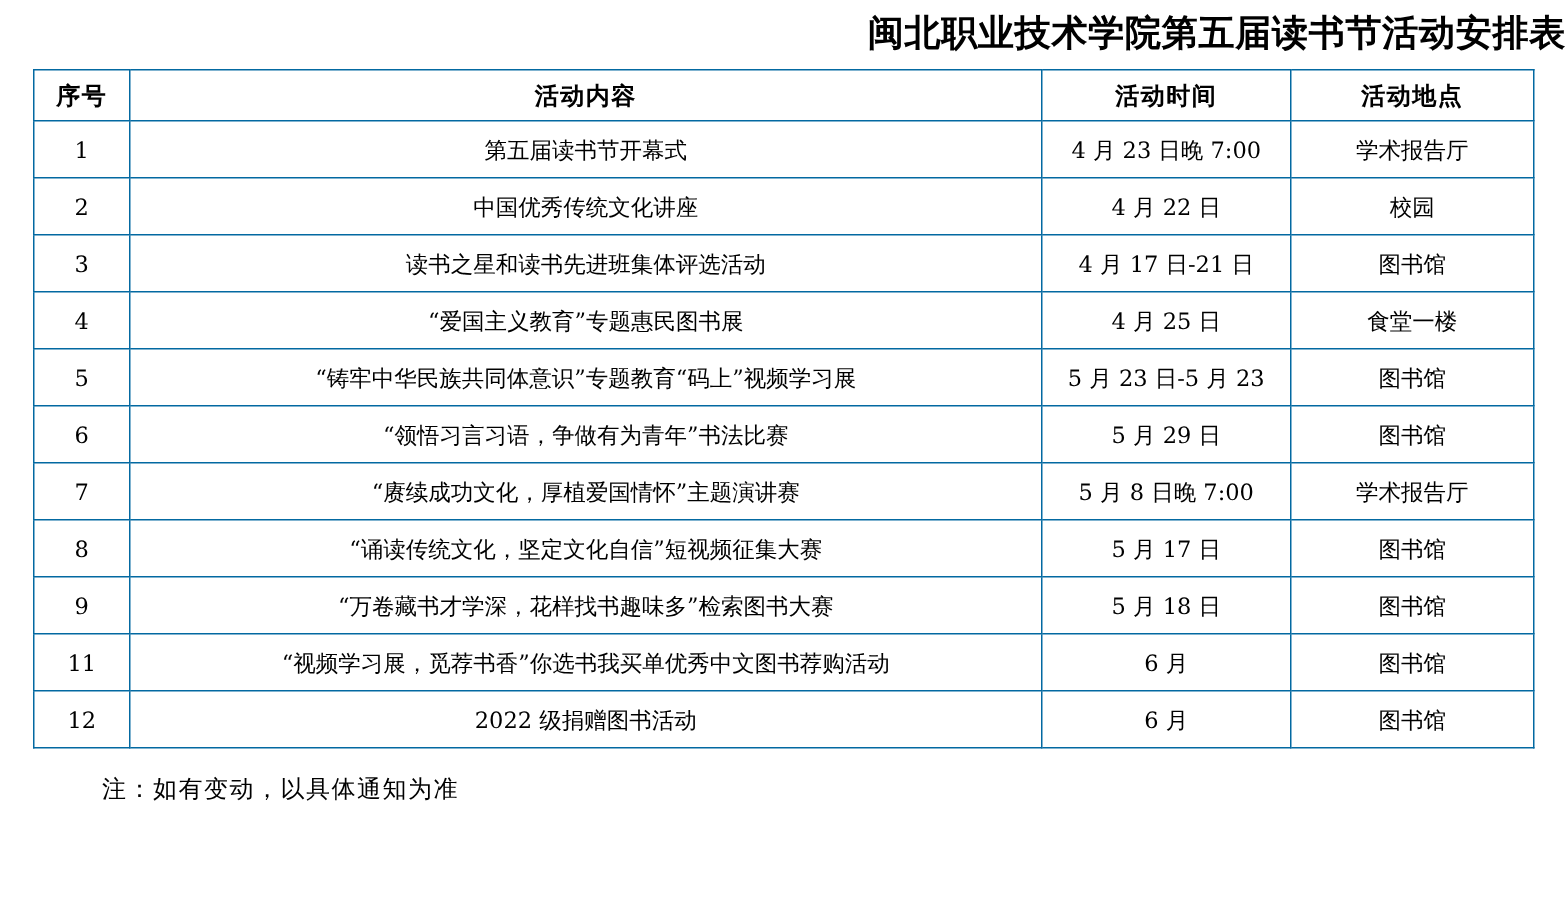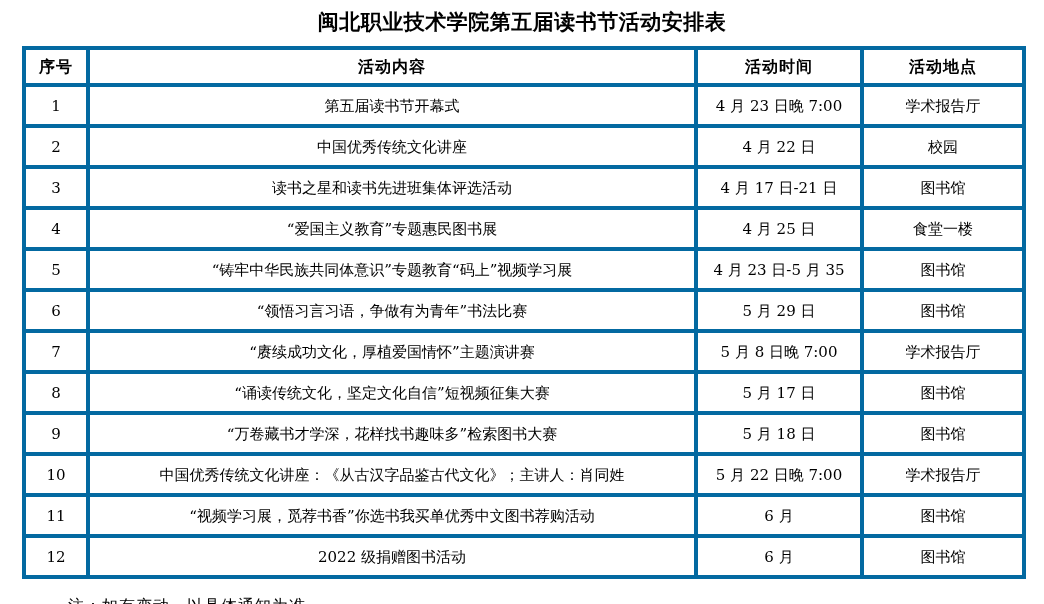--- a/index.html
+++ b/index.html
@@ -22,38 +22,38 @@
   }
   .doc-title {
     text-align: center;
     font-size: 19px;
     font-weight: bold;
     letter-spacing: 1px;
     margin-top: 8px;
     line-height: 26px;
   }
   .doc-subtitle {
-    text-align: center;
-    font-size: 21px;
+    text-align: right;
+    font-size: 24px;
     font-weight: bold;
     letter-spacing: 0.5px;
     margin-top: 9px;
     line-height: 26px;
   }
   .table-wrap {
     margin-top: 11px;
     padding: 0 22px;
   }
   table.schedule {
     width: 1000px;
     border-collapse: collapse;
     table-layout: fixed;
   }
   table.schedule td, table.schedule th {
-    border: 4px solid #0369a1;
+    border: 1px solid #0369a1;
     height: 37px;
     font-size: 15px;
     font-weight: normal;
     text-align: center;
     vertical-align: middle;
     padding: 0 2px;
     line-height: 20px;
   }
   table.schedule thead th {
     font-weight: bold;
@@ -117,21 +117,21 @@
         </tr>
         <tr>
           <td>4</td>
           <td>“爱国主义教育”专题惠民图书展</td>
           <td>4 月 25 日</td>
           <td>食堂一楼</td>
         </tr>
         <tr>
           <td>5</td>
           <td>“铸牢中华民族共同体意识”专题教育“码上”视频学习展</td>
-          <td>4 月 23 日-5 月 35</td>
+          <td>5 月 23 日-5 月 23</td>
           <td>图书馆</td>
         </tr>
         <tr>
           <td>6</td>
           <td>“领悟习言习语，争做有为青年”书法比赛</td>
           <td>5 月 29 日</td>
           <td>图书馆</td>
         </tr>
         <tr>
           <td>7</td>
@@ -145,26 +145,20 @@
           <td>5 月 17 日</td>
           <td>图书馆</td>
         </tr>
         <tr>
           <td>9</td>
           <td>“万卷藏书才学深，花样找书趣味多”检索图书大赛</td>
           <td>5 月 18 日</td>
           <td>图书馆</td>
         </tr>
         <tr>
-          <td>10</td>
-          <td>中国优秀传统文化讲座：《从古汉字品鉴古代文化》；主讲人：肖同姓</td>
-          <td>5 月 22 日晚 7:00</td>
-          <td>学术报告厅</td>
-        </tr>
-        <tr>
           <td>11</td>
           <td>“视频学习展，觅荐书香”你选书我买单优秀中文图书荐购活动</td>
           <td>6 月</td>
           <td>图书馆</td>
         </tr>
         <tr>
           <td>12</td>
           <td>2022 级捐赠图书活动</td>
           <td>6 月</td>
           <td>图书馆</td>

